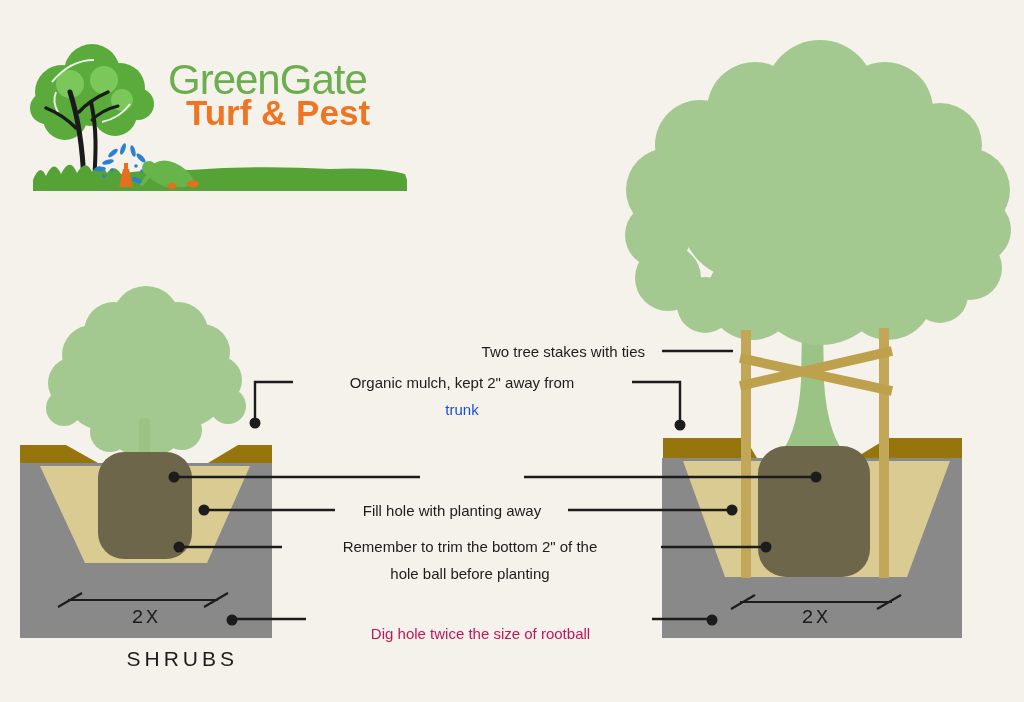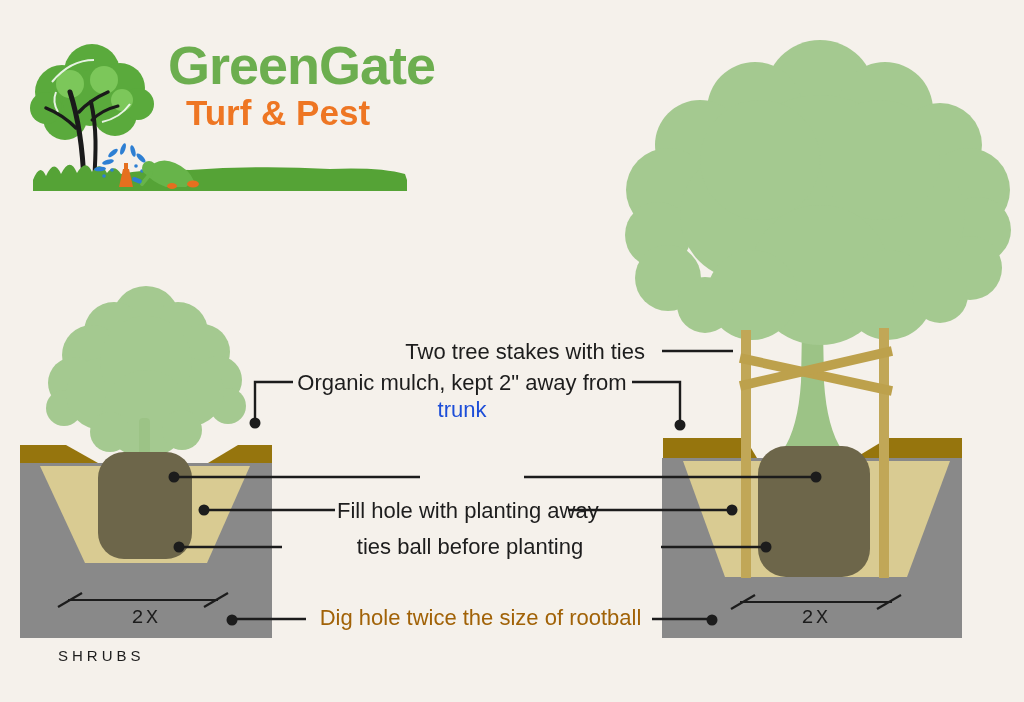--- a/index.html
+++ b/index.html
@@ -1,23 +1,23 @@
 <!DOCTYPE html>
 <html><head>
 <meta charset="utf-8">
 <style>
   html,body{margin:0;padding:0;}
   body{width:1024px;height:702px;overflow:hidden;font-family:"Liberation Sans",sans-serif;}
   .stage{position:relative;width:1024px;height:702px;overflow:hidden;}
   svg{position:absolute;left:0;top:0;}
-  .callout-label{position:absolute;font-size:22px;line-height:27px;white-space:nowrap;}
+  .callout-label{position:absolute;font-size:15px;line-height:27px;white-space:nowrap;}
   .callout-label div{white-space:nowrap;}
-  .caption{position:absolute;font-size:15px;letter-spacing:4px;text-align:left;}
+  .caption{position:absolute;font-size:21px;letter-spacing:4px;text-align:right;}
   .dim-label{position:absolute;font-size:20px;letter-spacing:2.5px;text-align:center;font-family:Liberation Mono, monospace;}
-  .logo-brand{position:absolute;left:168px;top:34px;font-size:54px;font-weight:bold;letter-spacing:-1px;}
+  .logo-brand{position:absolute;left:168px;top:56px;font-size:42px;font-weight:normal;letter-spacing:-1px;}
   .logo-sub{position:absolute;left:147px;top:93px;width:262px;text-align:center;font-size:35px;font-weight:bold;}
   .logo-tag{position:absolute;left:143px;top:127px;width:272px;text-align:center;font-size:18px;font-weight:bold;letter-spacing:0.2px;}
   .ta-c{text-align:center;}
   .ta-r{text-align:right;}
 </style>
 </head>
 <body>
 
 <div class="stage" style="background: rgb(245, 241, 235);">
 
@@ -194,25 +194,26 @@
     <div style="color: rgb(29, 29, 29);">Organic mulch, kept 2" away from</div>
     <div style="color: #1d4ed8;">trunk</div>
   </div>
 
 
   <div class="callout-label ta-c" style="left:337px;top:497px;width:230px;">
     <div style="color: rgb(29, 29, 29);">Fill hole with planting away</div>
   </div>
 
   <div class="callout-label ta-c" style="left:275px;top:533px;width:390px;">
-    <div style="color: rgb(29, 29, 29);">ties ball before planting</div>
+    <div style="color: rgb(29, 29, 29);">Remember to trim the bottom 2" of the</div>
+    <div style="color: rgb(29, 29, 29);">hole ball before planting</div>
   </div>
 
   <div class="callout-label ta-c" style="left:308px;top:604px;width:345px;">
-    <div style="color: #a16207;">Dig hole twice the size of rootball</div>
+    <div style="color: #be185d; margin-top: 16px;">Dig hole twice the size of rootball</div>
   </div>
 
   <div class="dim-label" style="left: 98px; top: 606px; width: 96px; color: rgb(29, 29, 29);">2X</div>
   <div class="dim-label" style="left: 768px; top: 606px; width: 96px; color: rgb(29, 29, 29);">2X</div>
 
   <div class="caption" style="left: 58px; top: 647px; width: 180px; color: rgb(29, 29, 29);">SHRUBS</div>
 
 </div>
 
 </body></html>

